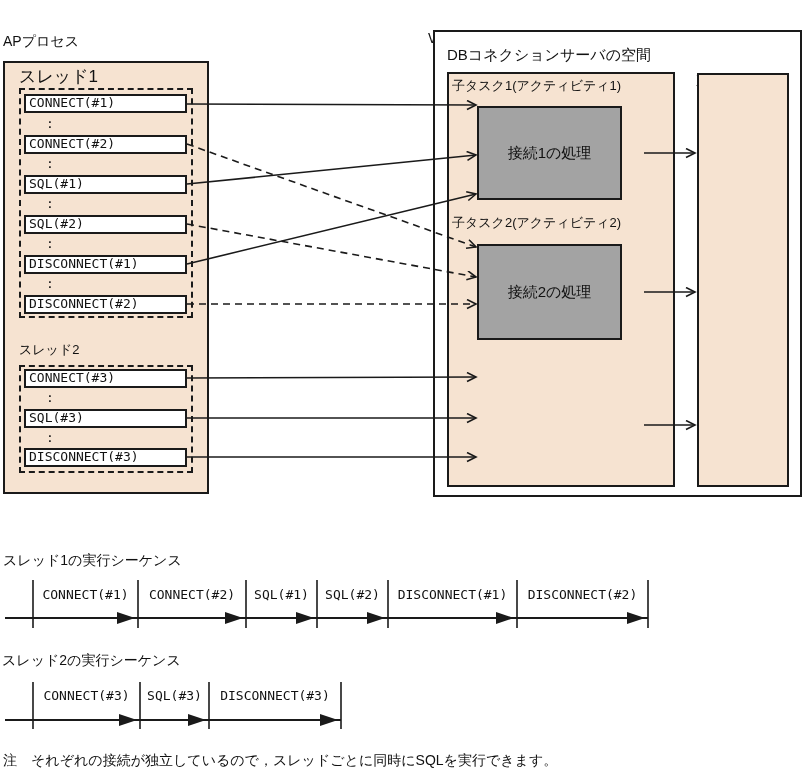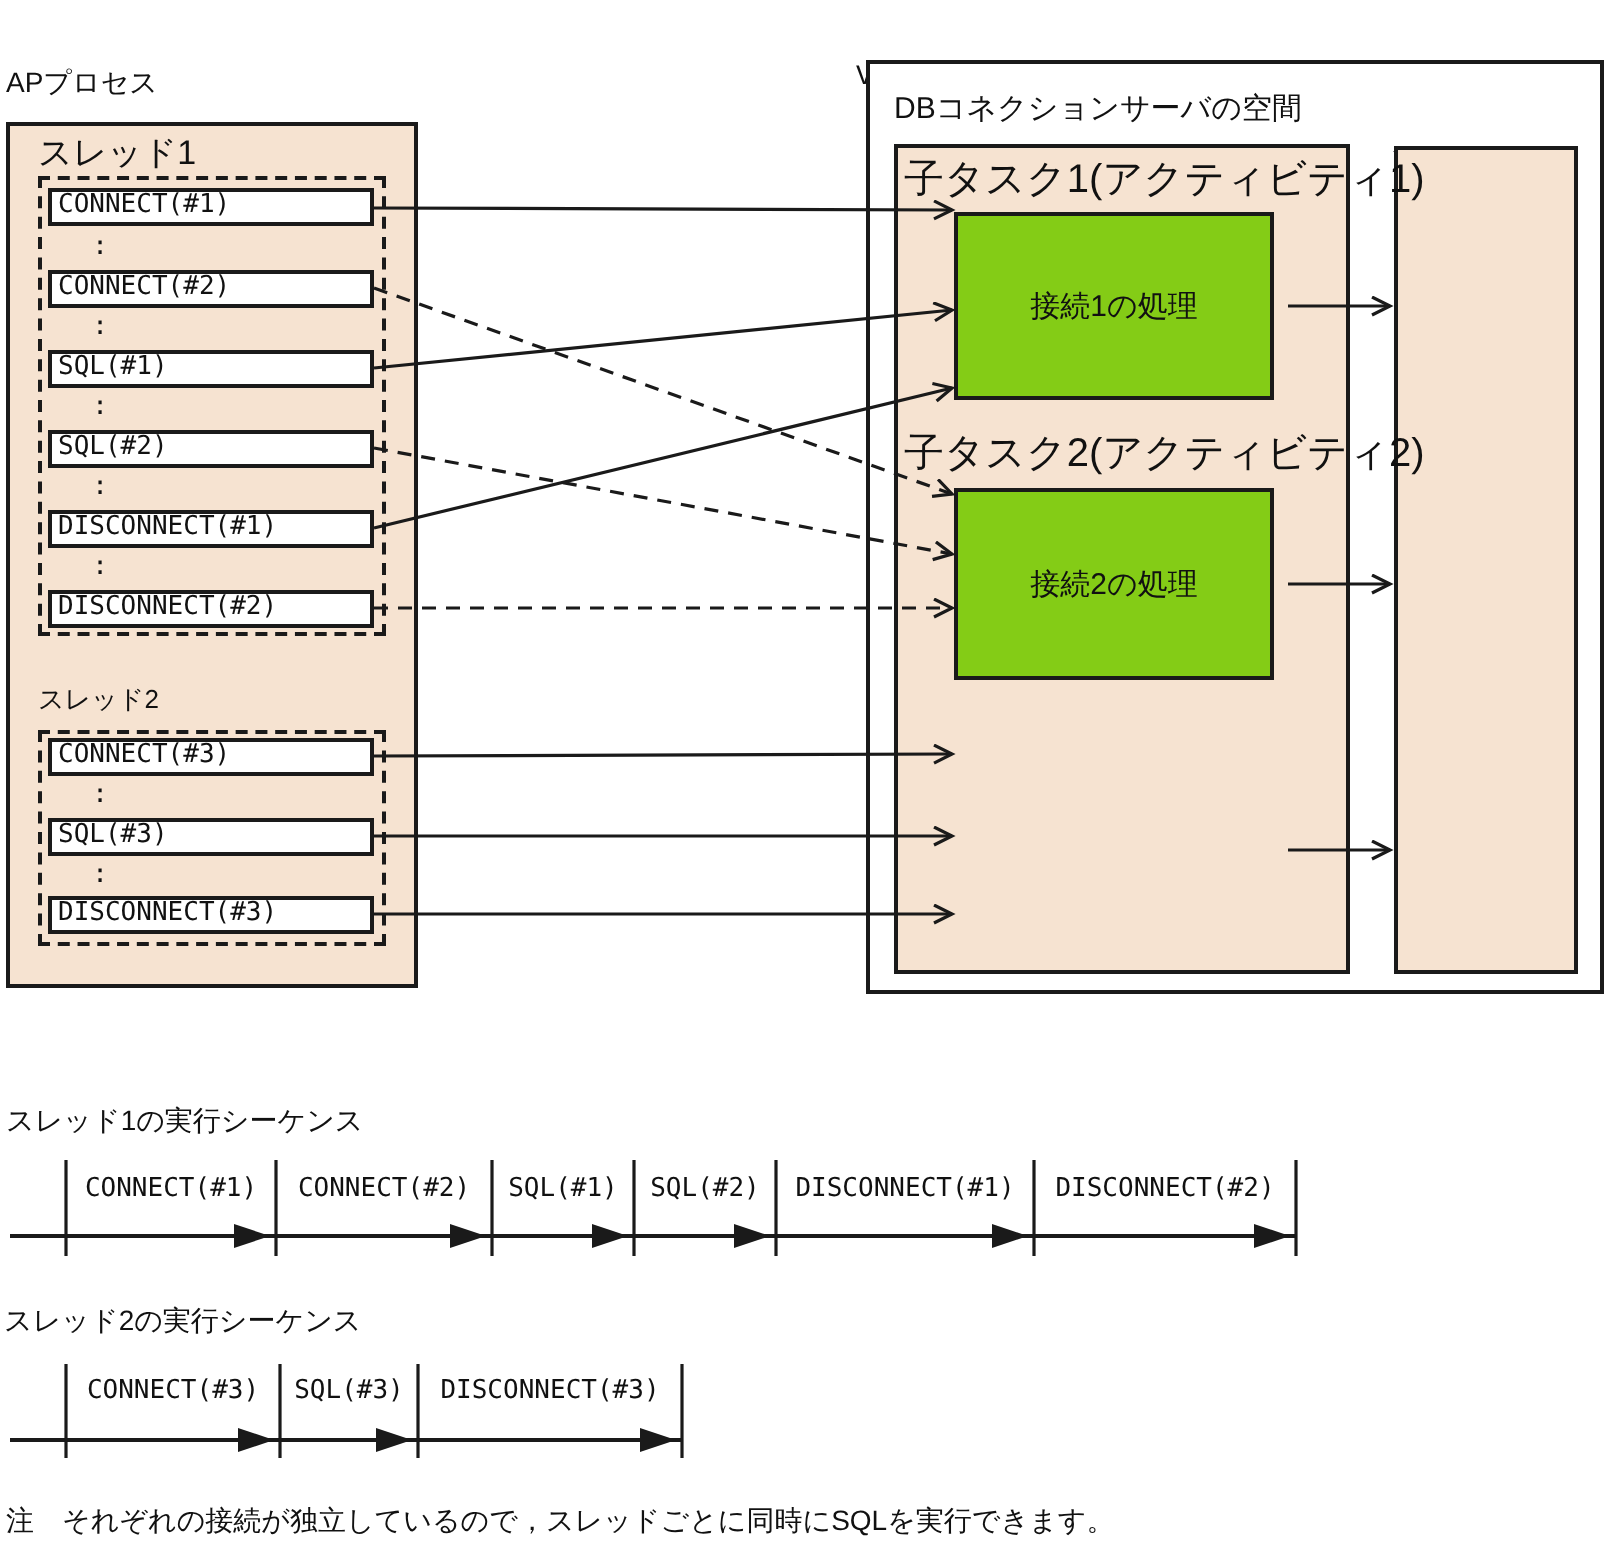--- a/index.html
+++ b/index.html
@@ -9,24 +9,24 @@
   .mono{font-family:Liberation Mono, monospace;margin-top:24px;}
   .box{position:absolute;border:2px solid #1a1a1a;box-sizing:border-box;}
   .tan{background:var(--fill,#f6e3d1);}
   .dashedbox{position:absolute;border:2px dashed #1a1a1a;box-sizing:border-box;}
   .cmd{position:absolute;left:24px;width:163px;height:19px;background:#fff;
        border:2px solid #1a1a1a;box-sizing:border-box;
        font:13px "DejaVu Sans Mono","Liberation Mono",monospace;
        line-height:14px;padding-left:3px;white-space:nowrap;}
   .colon{position:absolute;left:40px;width:20px;height:16px;text-align:center;
          font:13px "DejaVu Sans Mono","Liberation Mono",monospace;line-height:16px;}
-  .conn{position:absolute;left:477px;width:160px;background:#84cc16;border:2px solid #1a1a1a;
+  .conn{position:absolute;left:477px;width:145px;background:#a3a3a3;border:2px solid #1a1a1a;
         box-sizing:border-box;display:flex;align-items:center;justify-content:center;
         font-size:15px;}
-  .tasklbl{font-size:20px;text-align:right;}
+  .tasklbl{font-size:13px;text-align:right;}
   .seglbl{position:absolute;text-align:center;white-space:nowrap;
           font:13px "DejaVu Sans Mono","Liberation Mono",monospace;}
   svg.overlay{position:absolute;left:0;top:0;pointer-events:none;}
   .arr{stroke:var(--line,#1a1a1a);stroke-width:1.6;fill:none;}
   .dash{stroke-dasharray:7 5;}
   .tick{stroke:var(--line,#1a1a1a);stroke-width:1.6;}
   .axis{stroke:var(--line,#1a1a1a);stroke-width:2;}
   .tri{fill:var(--line,#1a1a1a);}
 </style>
 </head>

